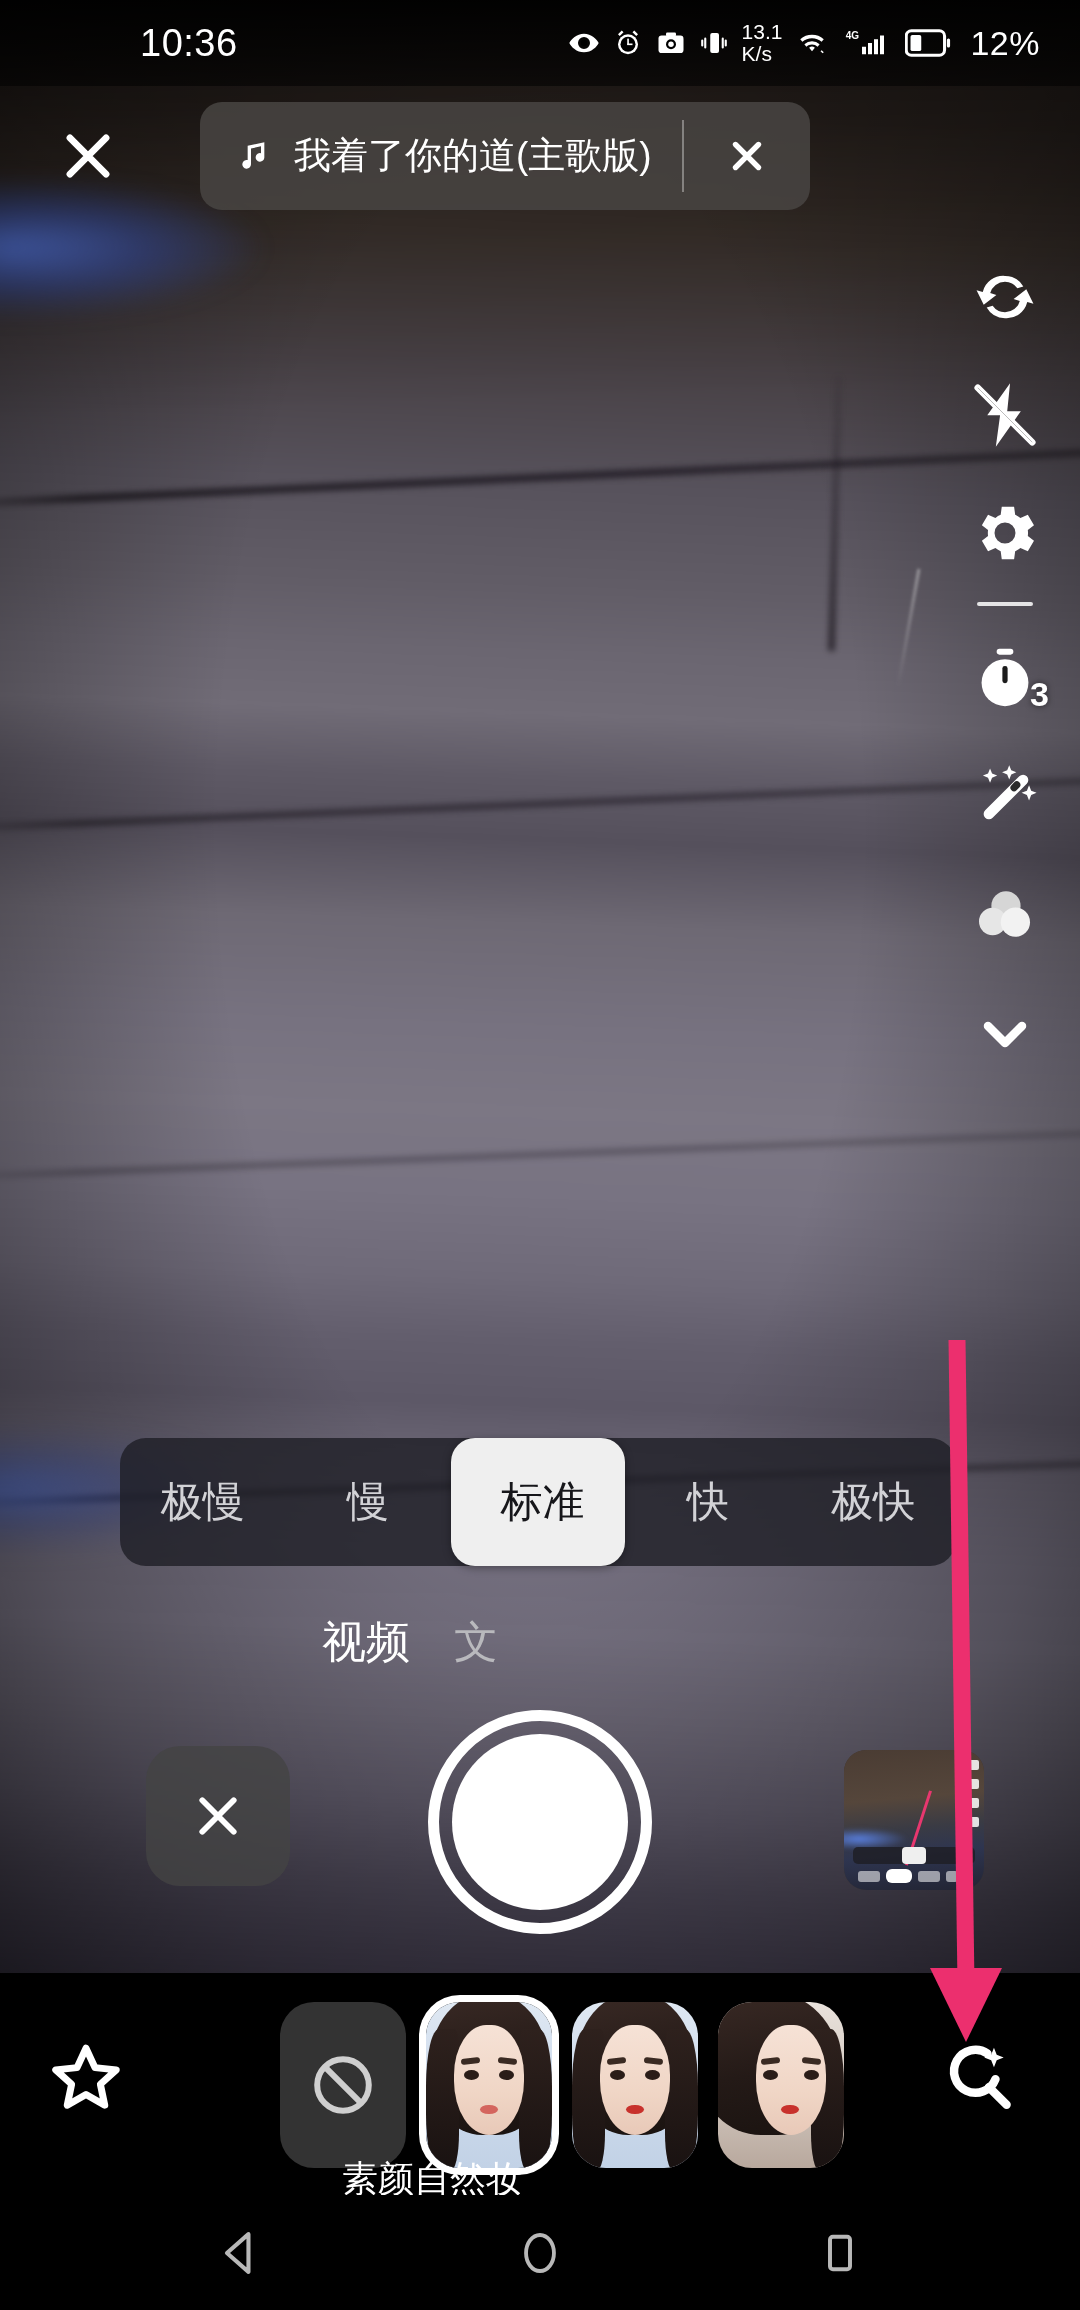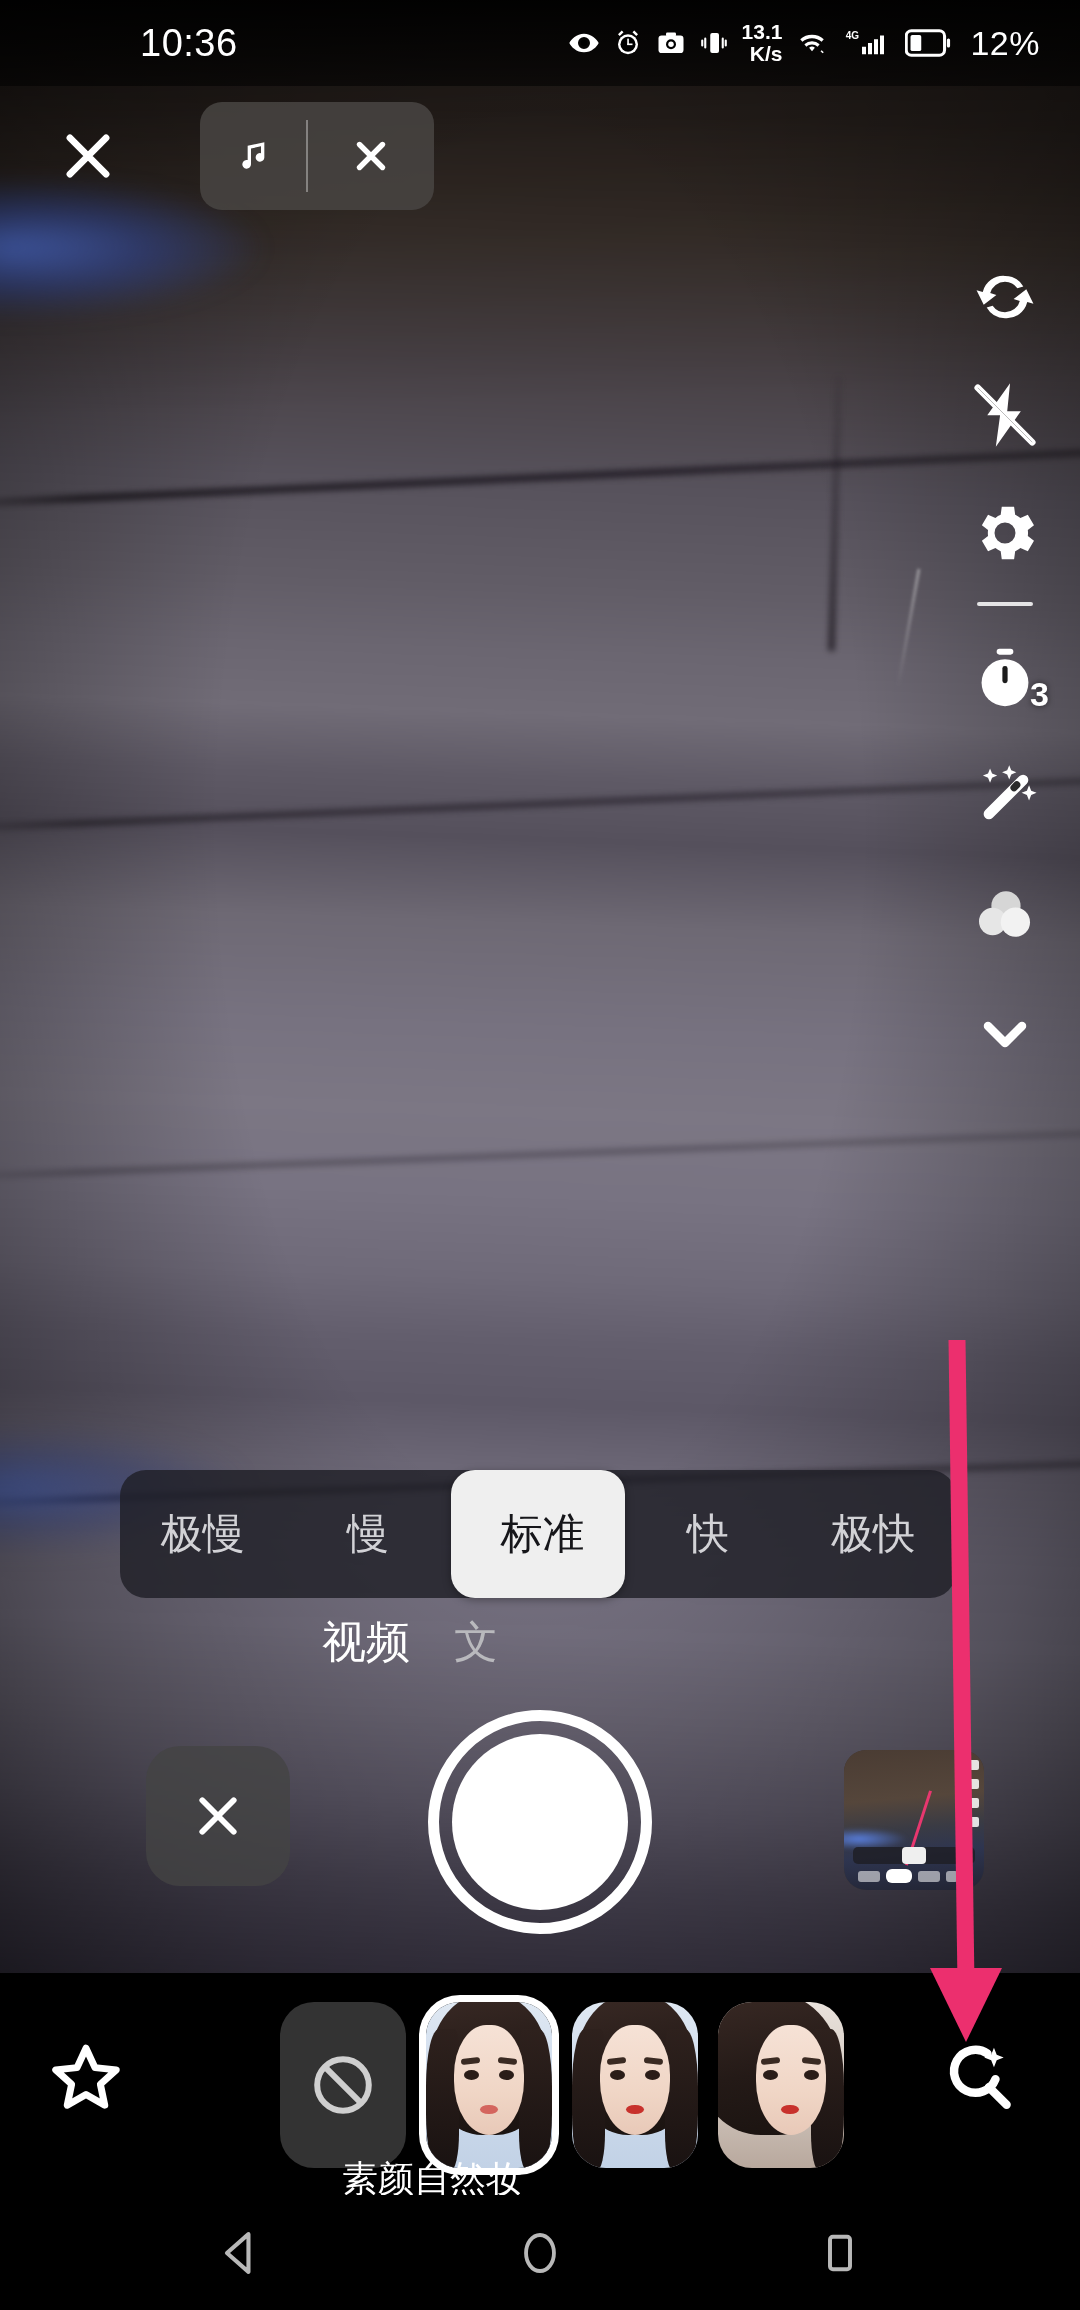--- a/index.html
+++ b/index.html
@@ -67,21 +67,21 @@
 
   
   #statusbar {
     position:absolute; left:0; top:0; width:1080px; height:86px;
     display:flex; align-items:center; z-index:40;
     background:linear-gradient(180deg, rgba(0,0,0,.92), rgba(0,0,0,.55));
   }
   #clock { color:#fff; font-size:38px; margin-left:140px; letter-spacing:.5px; }
   #status-icons { margin-left:auto; margin-right:40px; display:flex; align-items:center; gap:13px; }
   .sicon { color:#fff; display:flex; align-items:center; }
-  .netspeed { color:#fff; font-size:21px; line-height:22px; text-align:right; font-weight:700; }
+  .netspeed { color:#fff; font-size:21px; line-height:22px; text-align:left; font-weight:400; }
   #battery-pct { color:#fff; font-size:34px; margin-left:6px; letter-spacing:.5px; }
 
   
   #topbar { position:absolute; top:96px; left:0; width:1080px; height:120px; z-index:30; }
   #close-top {
     position:absolute; left:50px; top:22px; width:76px; height:76px;
     display:flex; align-items:center; justify-content:center;
   }
   #music-pill {
     position:absolute; left:200px; top:6px; height:108px;
@@ -105,21 +105,21 @@
   .rail-sep { width:56px; height:4px; background:rgba(255,255,255,.85); border-radius:3px; margin:10px 0 14px; }
   .timer-badge {
     position:absolute; right:16px; bottom:24px; color:#fff; font-size:34px; font-weight:700;
     text-shadow:0 0 6px rgba(0,0,0,.6);
   }
 
   
   #speed-bar {
     position:absolute; left:120px; top:1438px; width:836px; height:128px; z-index:25;
     background:rgba(30,30,38,.80); border-radius:26px;
-    display:flex; align-items:center;margin-top:32px;
+    display:flex; align-items:center;
   }
   .speed-item {
     flex:1; text-align:center; color:#d2d2d6; font-size:42px;
     height:128px; line-height:128px;
   }
   .speed-item.active {
     background:#efefef; color:#16161a; border-radius:24px; height:128px;
     box-shadow:0 2px 8px rgba(0,0,0,.35);
     padding-left:9px;
   }
@@ -302,20 +302,21 @@
         </svg>
     </div>
 
     <div id="music-pill">
       <div id="music-main">
         <span>
           <svg width="40" height="46" viewBox="0 0 24 24">
               <path fill="#fff" d="M9 18.2a2.6 2.6 0 1 1-2-2.53V7.1l10-2.1v9.05a2.6 2.6 0 1 1-2-2.53V7.4l-6 1.26z"></path>
             </svg>
         </span>
+        <span id="music-title">我着了你的道(主歌版)</span>
       </div>
       <div id="music-divider"></div>
       <div id="music-clear">
         <svg width="46" height="46" viewBox="0 0 24 24">
             <path d="M6 6l12 12M18 6L6 18" stroke="#fff" stroke-width="2.8" stroke-linecap="round"></path>
           </svg>
       </div>
     </div>
   </div>
 

